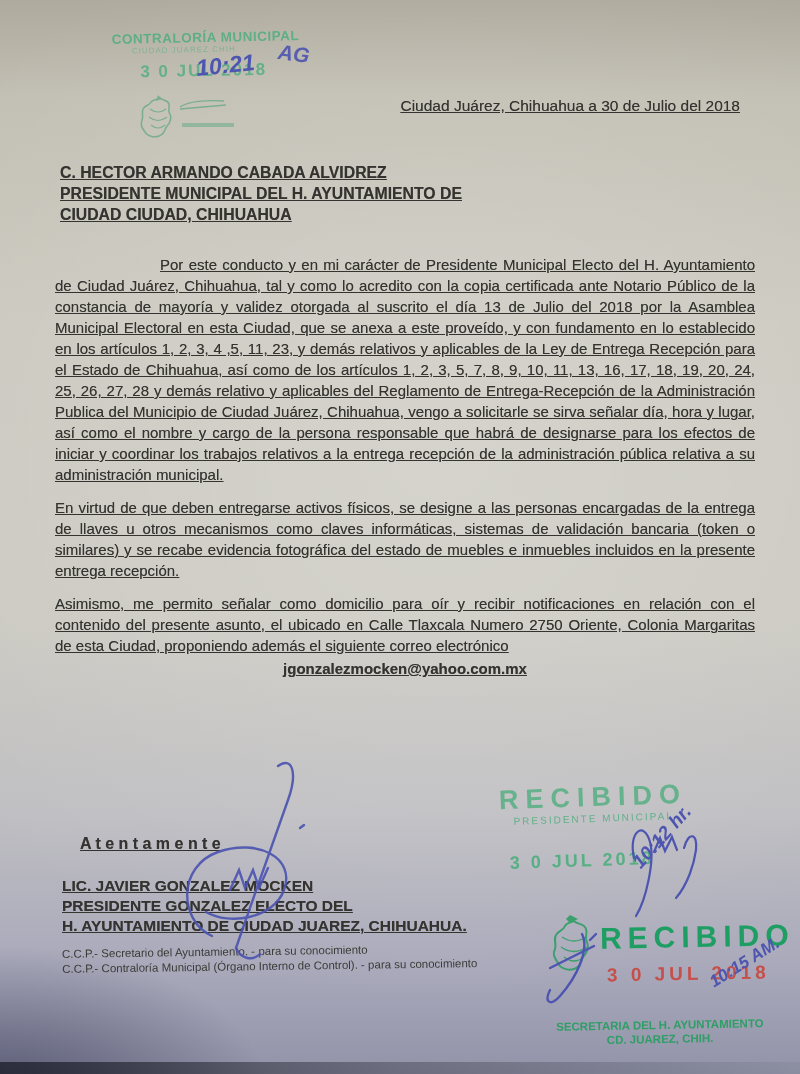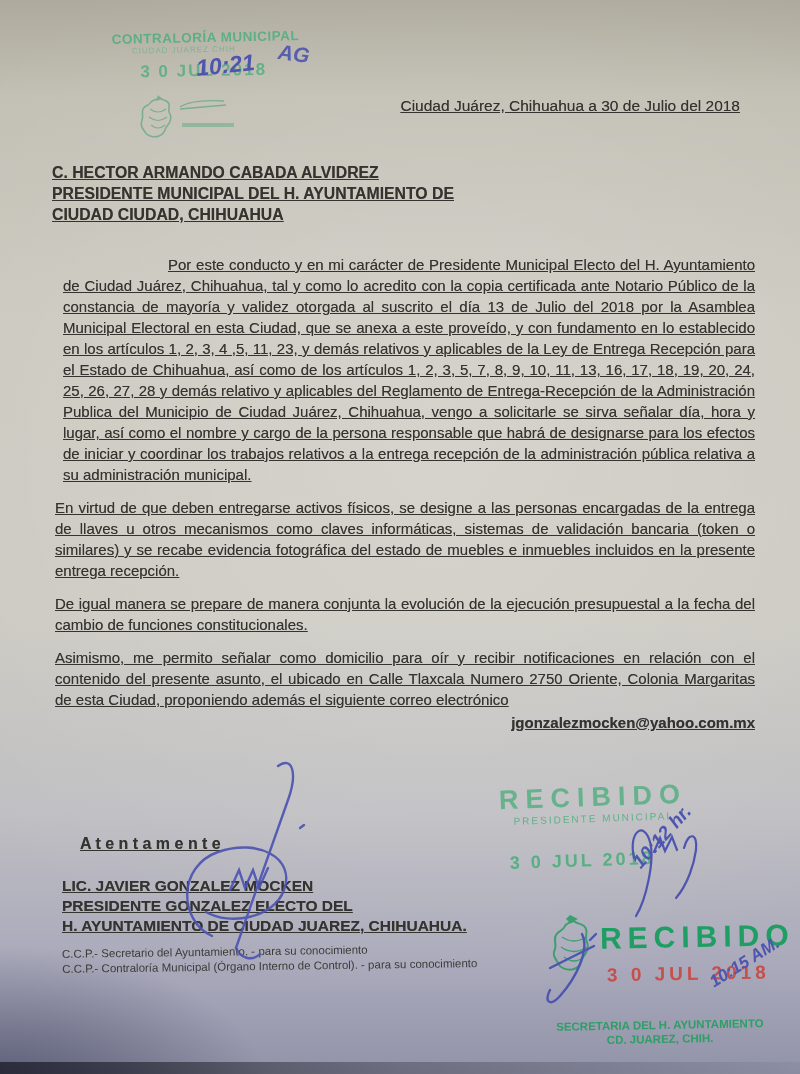--- a/index.html
+++ b/index.html
@@ -10,21 +10,21 @@
       radial-gradient(48% 20% at 0% 102%, rgba(38,40,70,.55), rgba(38,40,70,0) 70%),
       radial-gradient(120% 80% at 55% 42%, rgba(255,255,255,.20), rgba(255,255,255,0) 65%),
       linear-gradient(180deg,#aeaa9d 0%,#c2bfb4 9%,#cbc8bf 30%,#cbc9c1 58%,#bfbec2 76%,#a9a9bb 90%,#9193a8 100%);
   }
   .bottom-edge{position:absolute;left:0;bottom:0;width:100%;height:12px;
     background:linear-gradient(90deg,rgba(20,22,32,.7),rgba(20,22,32,.30) 50%,rgba(20,22,32,.05));}
   .abs{position:absolute;}
   .body-text{color:#34332f;font-size:15px;line-height:21px;text-align:justify;
     text-shadow:0 0 .4px rgba(52,51,47,.55);text-decoration:underline;}
   .para{margin:0 0 12px 0;}
-  .indent{text-indent:105px;margin-left:8px;}
+  .indent{text-indent:105px;}
   .bold{font-weight:bold;}
   .green{color:#4fae7e;}
   .stamp{letter-spacing:.5px;}
   .hand{color:#4d55b0;font-style:italic;}
   svg{display:block;}
 </style>
 </head>
 <body>
 
 <div class="page">
@@ -42,32 +42,31 @@
       <path d="M22 3 c3 3 8 2 9 6 c1 5 -2 7 1 10 c2 4 0 9 -3 12 c-3 4 -2 8 -8 10 c-5 2 -12 0 -14 -4 c-3 -4 -5 -7 -3 -12 c2 -4 -1 -7 1 -11 c2 -4 6 -3 8 -7 c2 -3 6 -2 9 -4 z" fill="none" stroke="#3f9e72" stroke-width="1.6"></path>
       <path d="M12 14 q8 6 16 0 M11 22 q9 7 18 0 M13 30 q7 6 14 0" fill="none" stroke="#3f9e72" stroke-width="1.1"></path>
       <path d="M20 0 l4 4 l-6 2 z" fill="#3f9e72"></path>
       <path d="M42 12 q12 -8 44 -6 M42 14 l46 -4" fill="none" stroke="#3f9e72" stroke-width="1.4"></path>
       <path d="M44 30 h52" stroke="#3f9e72" stroke-width="4" opacity=".7"></path>
     </svg>
   </div>
 
   <div class="abs body-text" style="right:60px;top:95px;font-size:15.5px;">Ciudad Juárez, Chihuahua a 30 de Julio del 2018</div>
 
-  <div class="abs body-text bold" style="left:52px;top:162px;font-size:15.8px;line-height:21px;text-align:left;">
+  <div class="abs body-text bold" style="left:60px;top:162px;font-size:15.8px;line-height:21px;text-align:left;">
     <div>C. HECTOR ARMANDO CABADA ALVIDREZ</div>
     <div>PRESIDENTE MUNICIPAL DEL H. AYUNTAMIENTO DE</div>
     <div>CIUDAD CIUDAD, CHIHUAHUA</div>
   </div>
 
   <div class="abs body-text" style="left:55px;top:254px;width:700px;">
     <p class="para indent">Por este conducto y en mi carácter de Presidente Municipal Electo del H. Ayuntamiento de Ciudad Juárez, Chihuahua, tal y como lo acredito con la copia certificada ante Notario Público de la constancia de mayoría y validez otorgada al suscrito el día 13 de Julio del 2018 por la Asamblea Municipal Electoral en esta Ciudad, que se anexa a este proveído, y con fundamento en lo establecido en los artículos 1, 2, 3, 4 ,5, 11, 23, y demás relativos y aplicables de la Ley de Entrega Recepción para el Estado de Chihuahua, así como de los artículos 1, 2, 3, 5, 7, 8, 9, 10, 11, 13, 16, 17, 18, 19, 20, 24, 25, 26, 27, 28 y demás relativo y aplicables del Reglamento de Entrega-Recepción de la Administración Publica del Municipio de  Ciudad Juárez, Chihuahua, vengo a solicitarle se sirva señalar día, hora y  lugar, así como el nombre y cargo de la persona responsable que habrá de designarse para los efectos de iniciar y coordinar los trabajos relativos a la entrega recepción de la administración pública relativa a su administración municipal.</p>
     <p class="para">En virtud de que deben entregarse activos físicos, se designe a las personas encargadas de la entrega de llaves u otros mecanismos como claves informáticas, sistemas de validación bancaria (token o similares) y se recabe evidencia fotográfica del estado de muebles e inmuebles incluidos en la presente entrega recepción.</p>
-    <p class="para">De igual manera se prepare de manera conjunta la evolución de la ejecución presupuestal a la fecha del cambio de funciones constitucionales.</p>
     <p class="para" style="margin-bottom:2px;">Asimismo, me permito señalar como domicilio para oír y recibir notificaciones en relación con el contenido del presente asunto, el ubicado en Calle Tlaxcala Numero 2750 Oriente, Colonia Margaritas de esta Ciudad, proponiendo además el siguiente correo electrónico</p>
-    <div class="bold" style="text-align:right;">jgonzalezmocken@yahoo.com.mx</div>
+    <div class="bold" style="text-align:center;">jgonzalezmocken@yahoo.com.mx</div>
   </div>
 
   <div class="abs body-text bold" style="left:80px;top:833px;font-size:16px;">A t e n t a m e n t e</div>
 
   <div class="abs body-text bold" style="left:62px;top:876px;font-size:15.5px;line-height:20px;text-align:left;">
     <div>LIC. JAVIER GONZALEZ MOCKEN</div>
     <div>PRESIDENTE GONZALEZ ELECTO DEL</div>
     <div>H. AYUNTAMIENTO DE CIUDAD JUAREZ, CHIHUAHUA.</div>
   </div>
 

